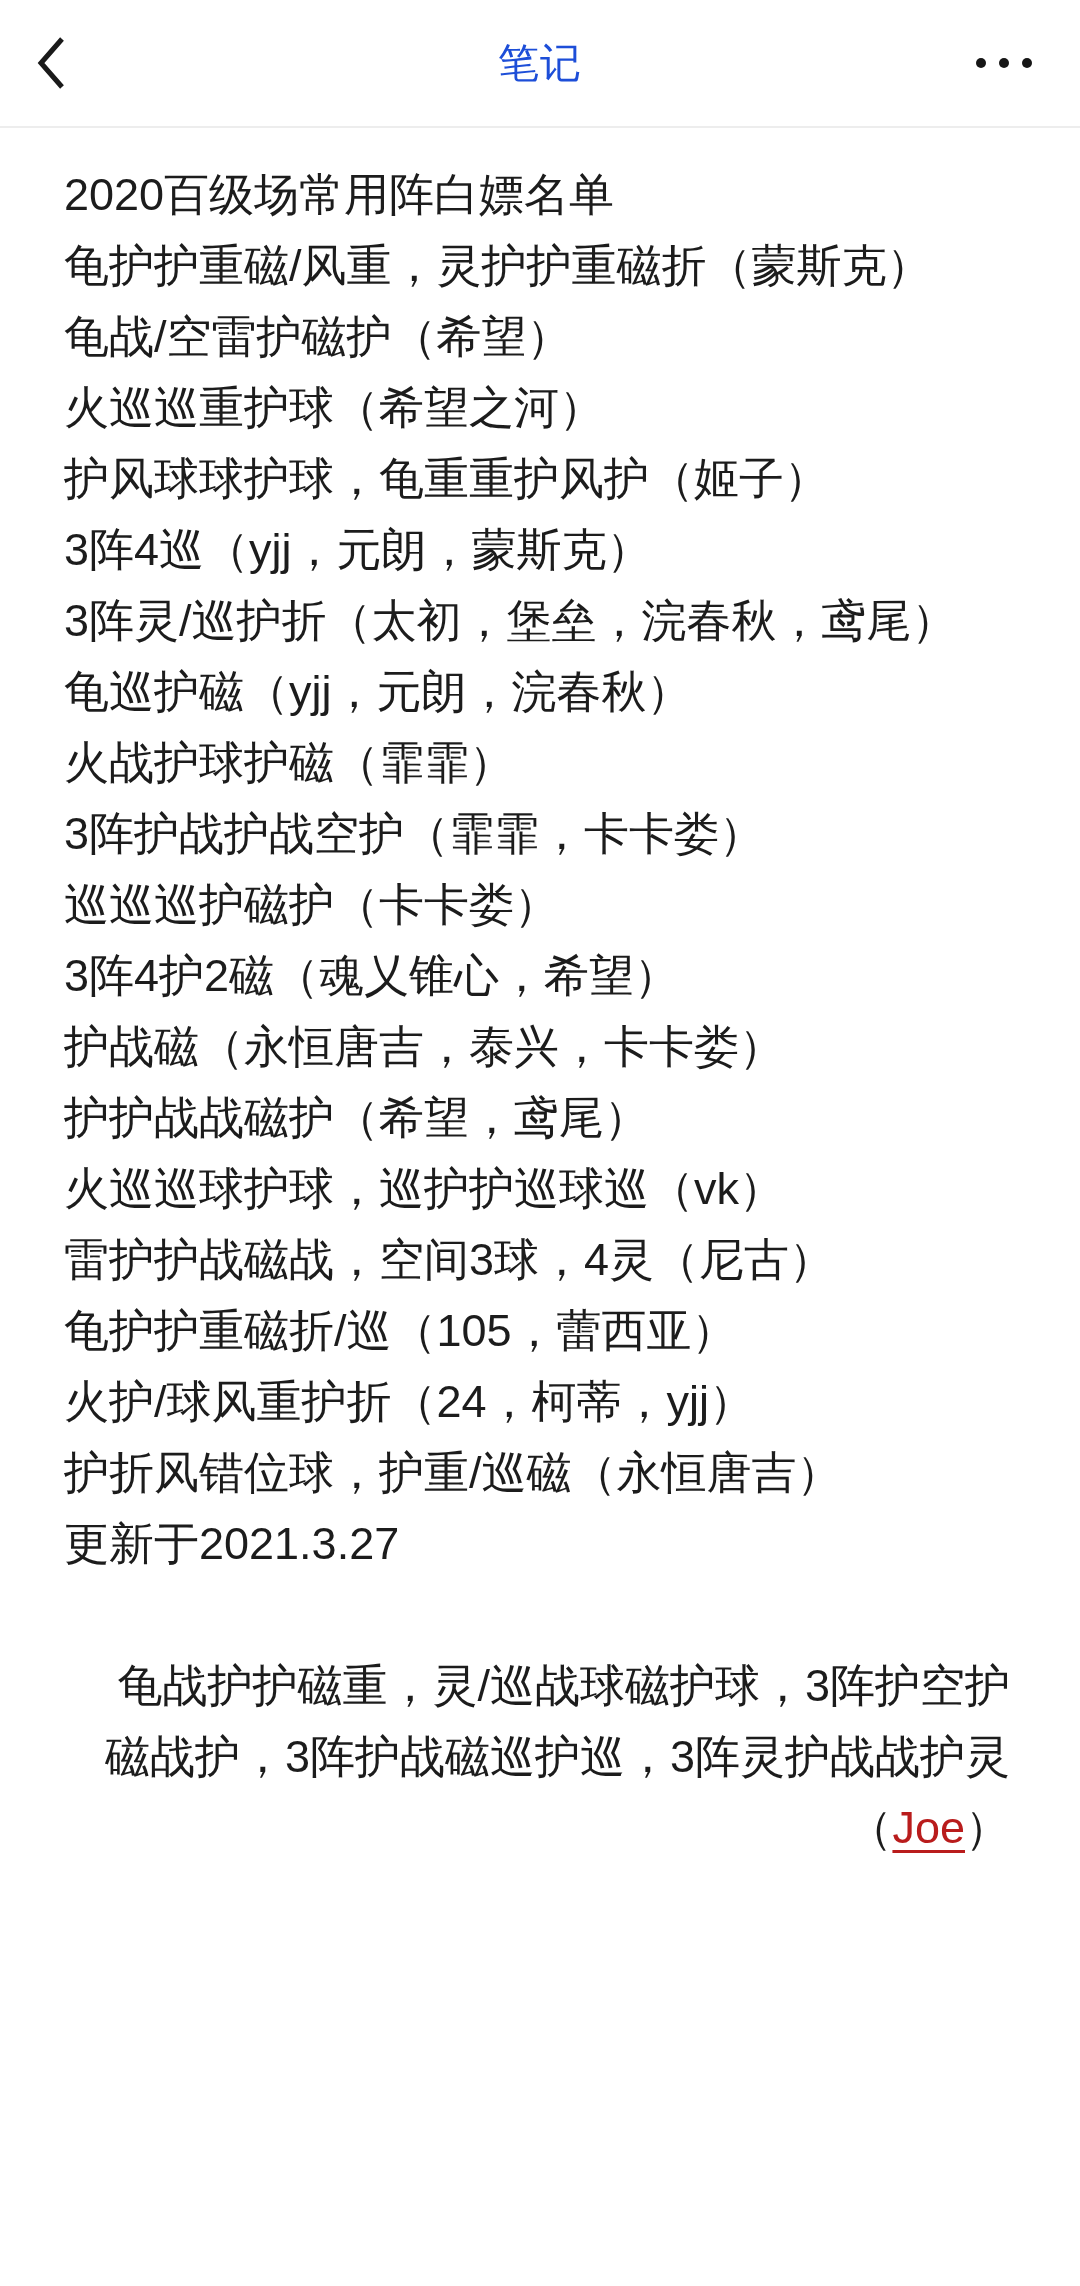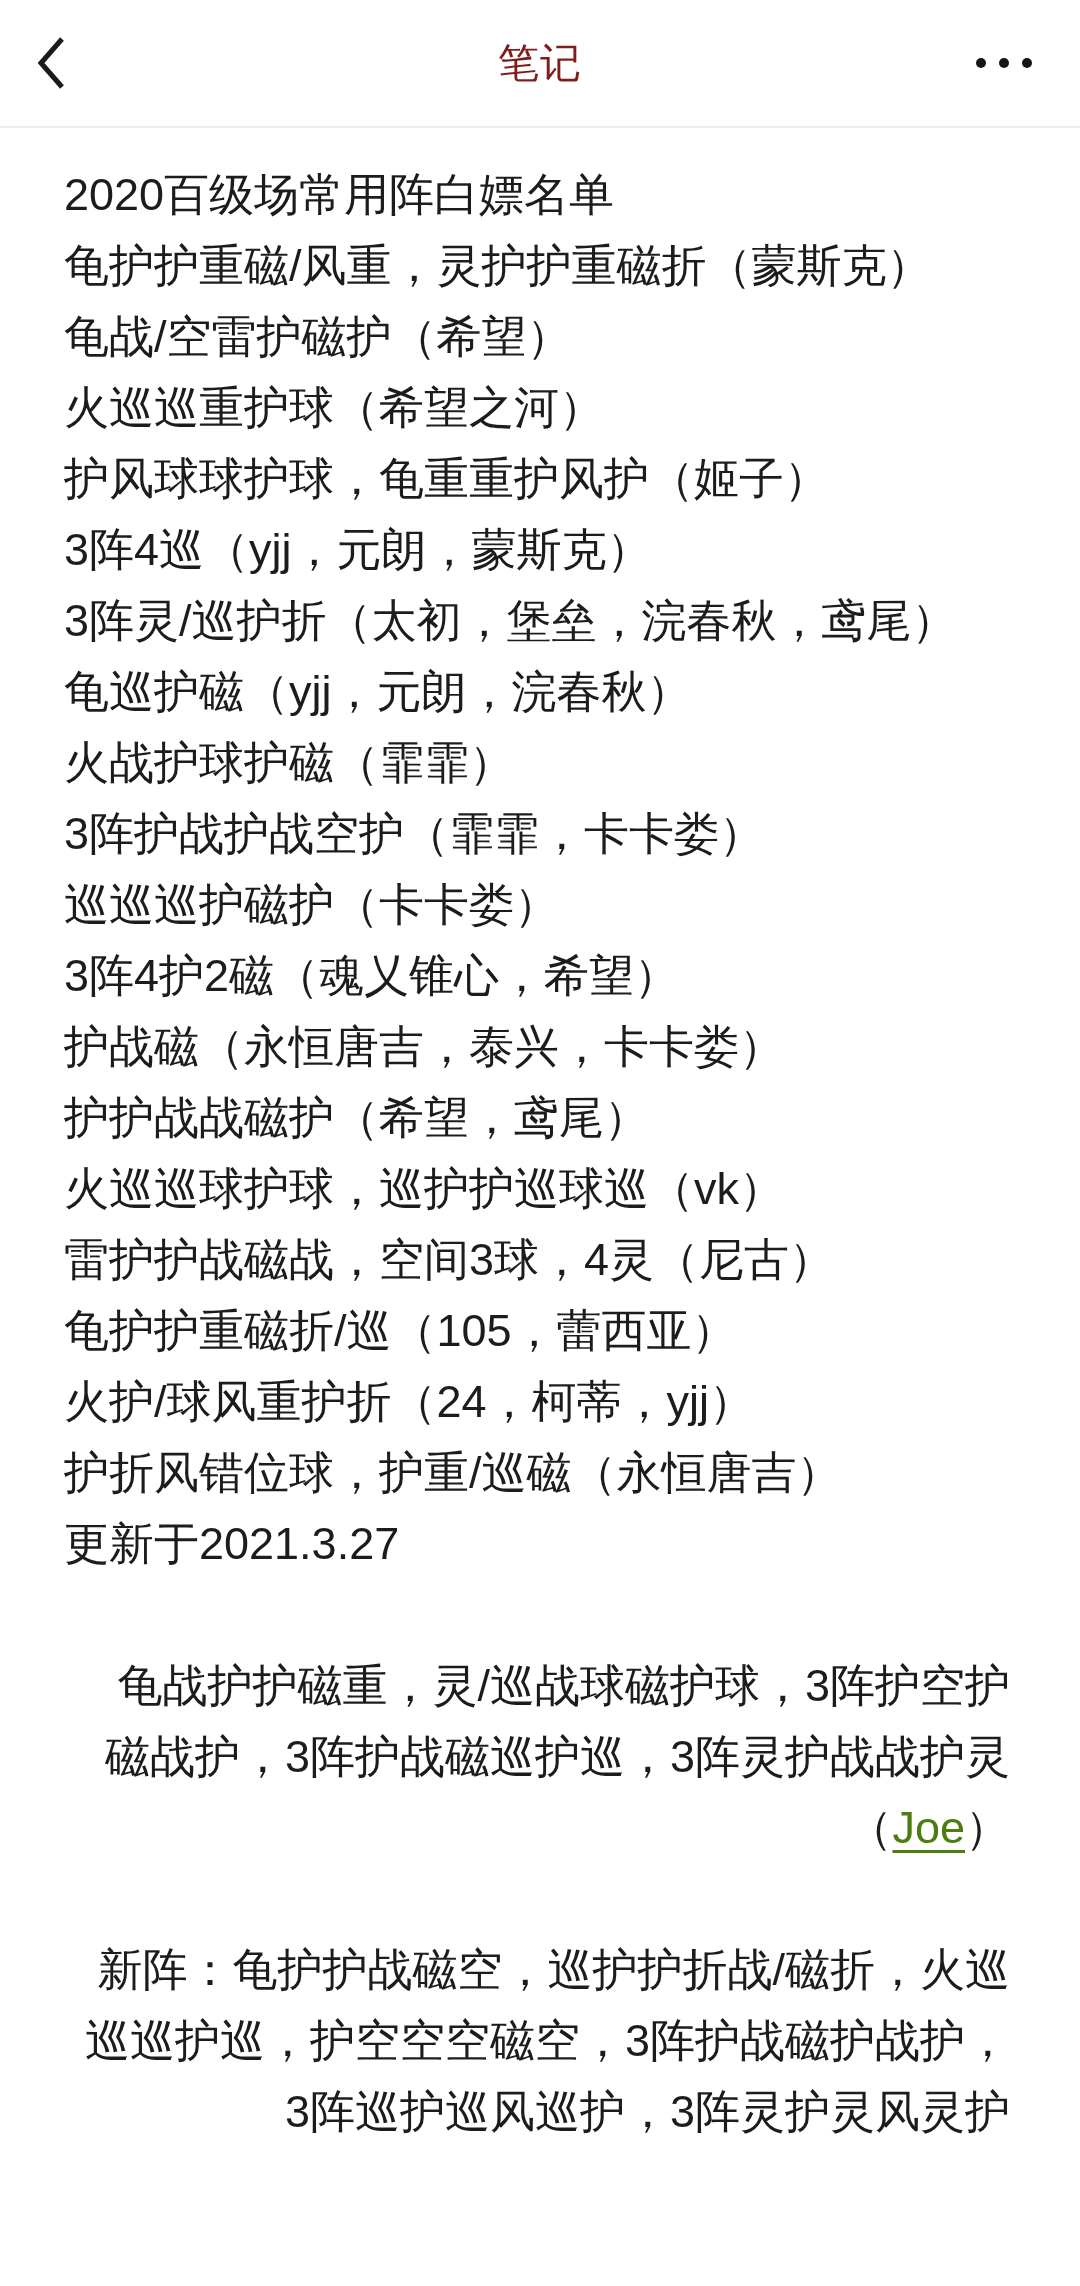--- a/index.html
+++ b/index.html
@@ -23,39 +23,39 @@
   }
   .back-btn {
     position:absolute; left:36px; top:0;
     height:126px; width:70px;
     display:flex; align-items:center;
     background:none; border:none; cursor:pointer;
   }
   .title {
     position:absolute; left:0; right:0; top:0; height:126px;
     display:flex; align-items:center; justify-content:center;
-    font-size:41px; font-weight:500; color:#7f1d1d;
+    font-size:41px; font-weight:500; color:#1d4ed8;
     letter-spacing:1px;
   }
   .more-btn {
     position:absolute; right:48px; top:0; height:126px;
     display:flex; align-items:center; gap:13px;
     background:none; border:none; cursor:pointer;
   }
   .dot { width:10px; height:10px; border-radius:50%; background:#161616; }
   .note-body {
     padding:31px 70px 0 64px;
     font-size:45px;
     line-height:71px;
     color:#1c1c1c;
   }
   .para { white-space:pre; }
   .gap { margin-top:71px;text-align:right; }
   .link {
-    color:#4d7c0f;
+    color:#b91c1c;
     text-decoration:underline;
     text-underline-offset:7px;
     text-decoration-thickness:3px;
     cursor:pointer;
   }
 </style>
 </head>
 <body>
 
 <div class="screen">
@@ -91,18 +91,15 @@
 护护战战磁护（希望，鸢尾）
 火巡巡球护球，巡护护巡球巡（vk）
 雷护护战磁战，空间3球，4灵（尼古）
 龟护护重磁折/巡（105，蕾西亚）
 火护/球风重护折（24，柯蒂，yjj）
 护折风错位球，护重/巡磁（永恒唐吉）
 更新于2021.3.27</div>
     <div class="para gap"><span>龟战护护磁重，灵/巡战球磁护球，3阵护空护
 磁战护，3阵护战磁巡护巡，3阵灵护战战护灵
 （</span><a class="link">Joe</a><span>）</span></div>
-    <div class="para gap">新阵：龟护护战磁空，巡护护折战/磁折，火巡
-巡巡护巡，护空空空磁空，3阵护战磁护战护，
-3阵巡护巡风巡护，3阵灵护灵风灵护</div>
   </main>
 
 </div>
 
 </body></html>

